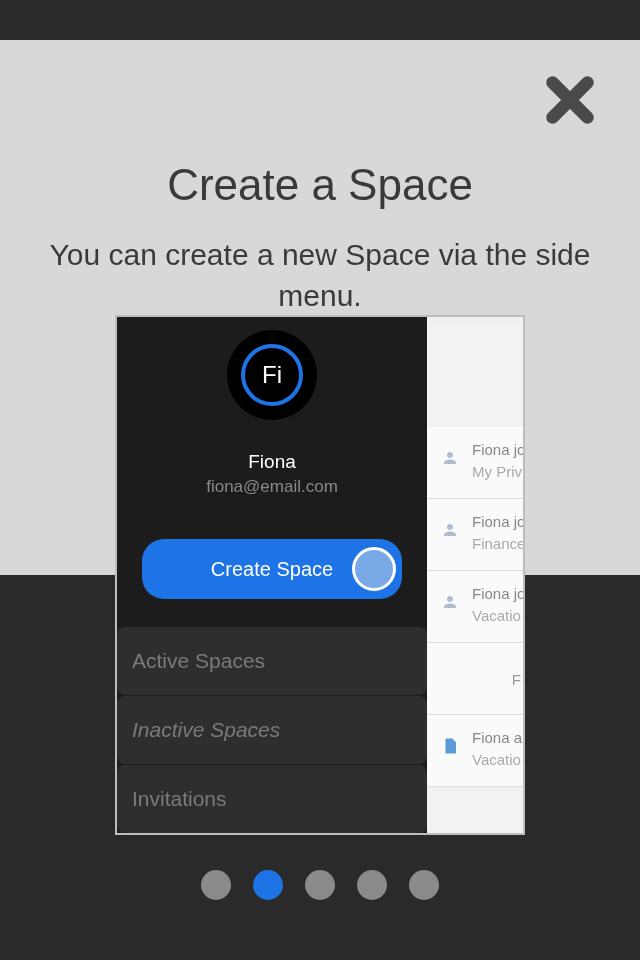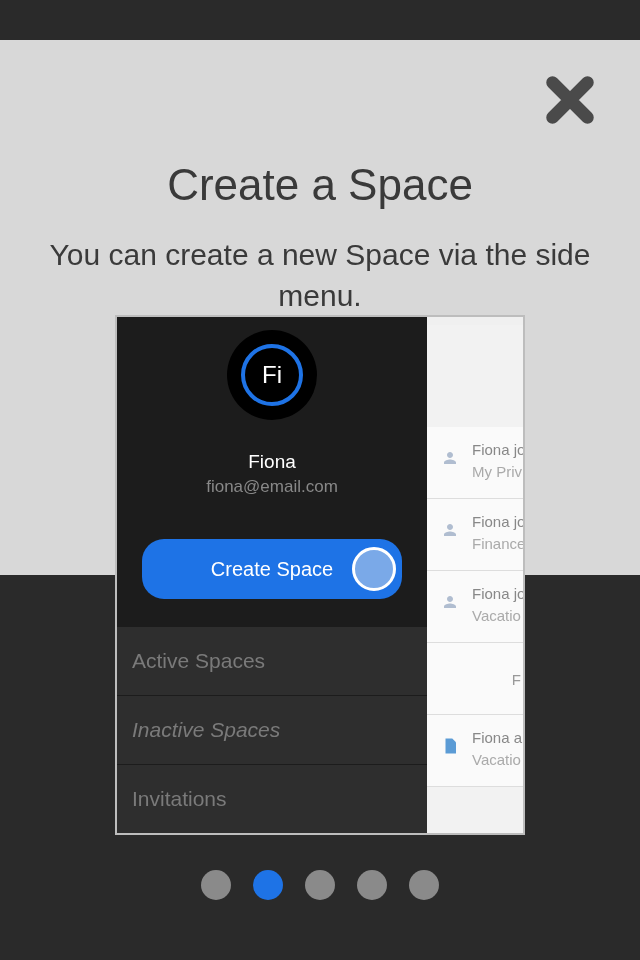--- a/index.html
+++ b/index.html
@@ -158,20 +158,21 @@
       width: 100%;
       color: #7a7a7a;
       font-size: 21px;
       font-weight: 300;
       padding-left: 15px;
       background: #2e2e2e;
       height: 69px;
       display: flex;
       align-items: center;
       border-bottom: 1px solid #1c1c1c;
+      border-radius: 8px;
     }
     .menu-active { top: 310px; }
     .menu-inactive { top: 379px; font-style: italic; }
     .menu-invitations { top: 448px; }
     .content-area {
       position: absolute;
       left: 310px;
       top: 0;
       width: 100px;
       height: 100%;

